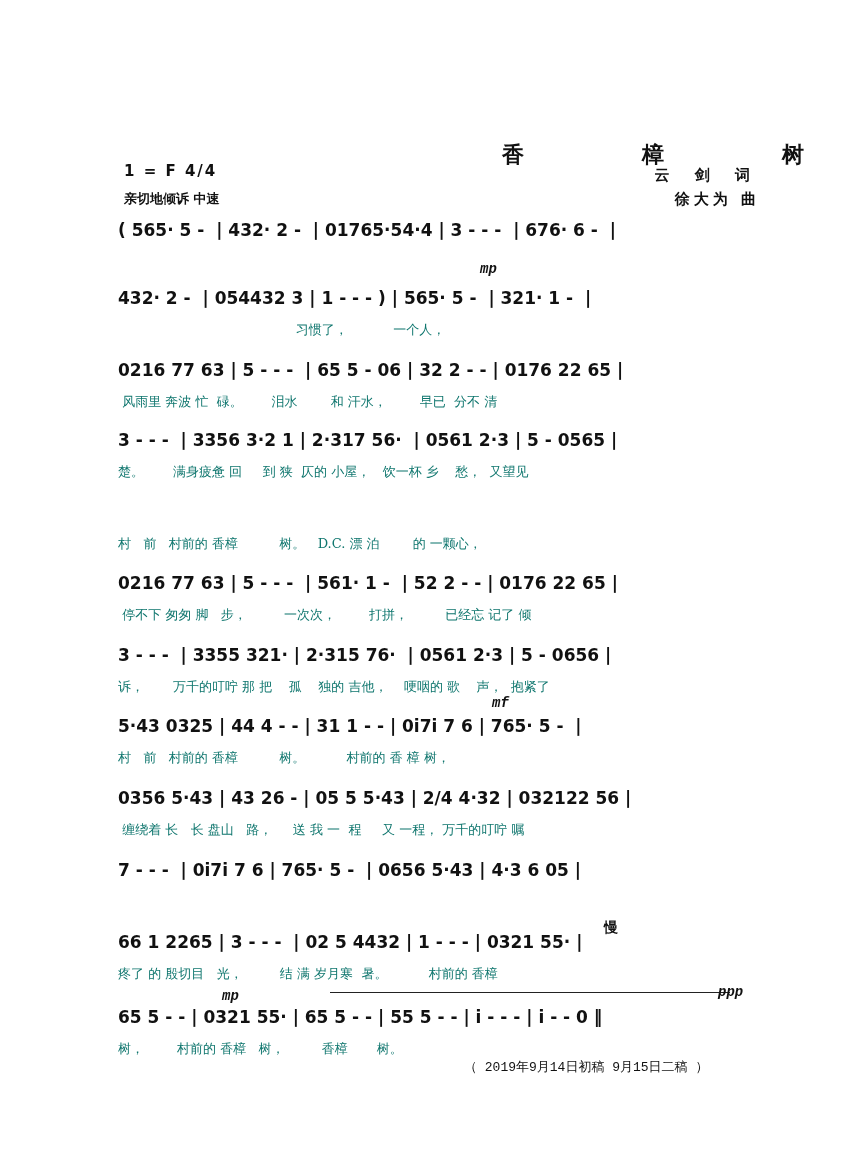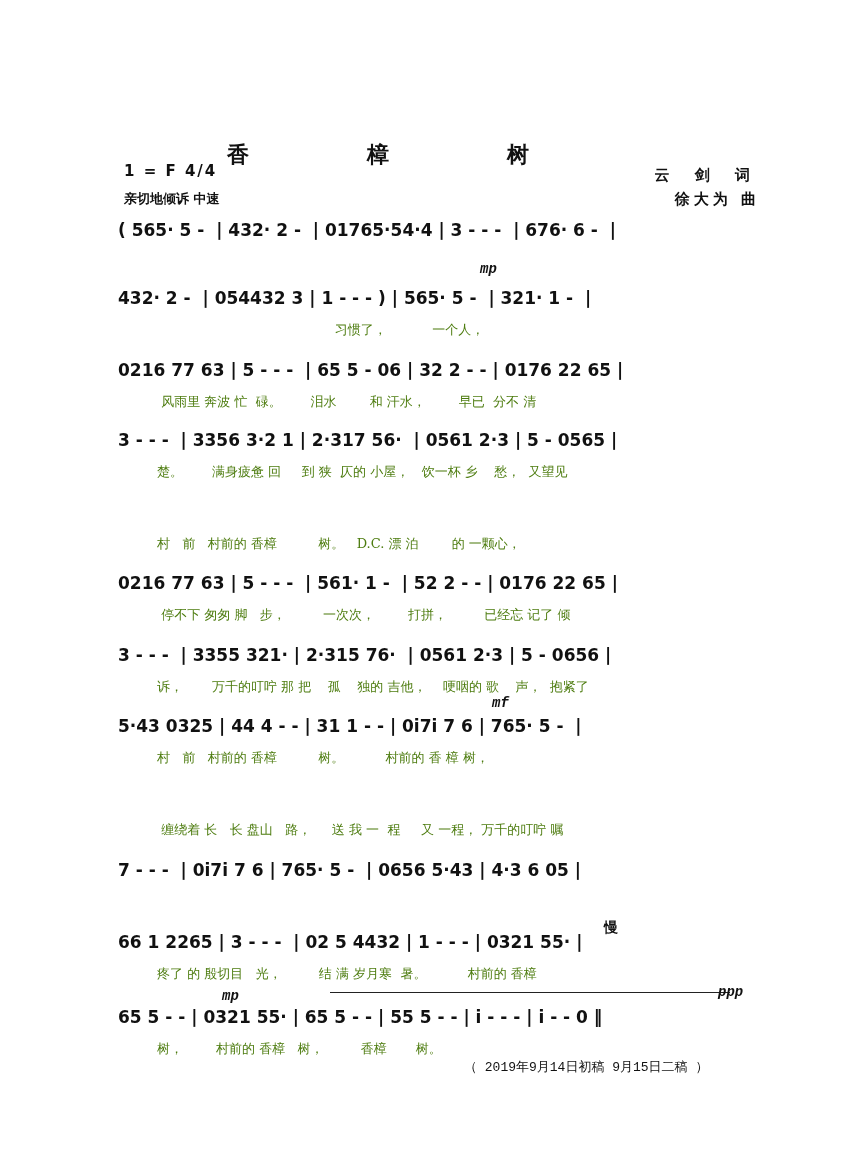--- a/index.html
+++ b/index.html
@@ -1,28 +1,28 @@
 <!DOCTYPE html>
 <html><head>
 <meta charset="utf-8">
 <style>
   html, body { margin: 0; padding: 0; background: #ffffff; }
   body { width: 868px; height: 1159px; position: relative; overflow: hidden;
          font-family: "DejaVu Sans", "Liberation Sans", sans-serif; color: #111; }
-  .title { position: absolute; top: 140px; left: 0; width: 804px; text-align: center;
-           font-family: "DejaVu Serif", "Liberation Serif", serif; font-size: 22px; letter-spacing: 48px; font-weight: bold; }
+  .title { position: absolute; top: 140px; left: 0; width: 804px; text-align: right;
+           font-family: "DejaVu Serif", "Liberation Serif", serif; font-size: 22px; letter-spacing: 48px; font-weight: bold; padding-left: 48px; }
   .key { position: absolute; top: 162px; left: 124px; font-size: 15px; font-weight: bold; letter-spacing: 2px; }
   .tempo { position: absolute; top: 190px; left: 124px; font-size: 13px; font-weight: bold; }
   .lyricist { position: absolute; top: 166px; right: 108px; font-size: 15px; font-weight: bold; letter-spacing: 10px; }
   .composer { position: absolute; top: 190px; right: 108px; font-size: 15px; font-weight: bold; letter-spacing: 4px; }
   .system { position: absolute; left: 118px; width: 660px; height: 60px; }
   .notes { position: absolute; top: 0; left: 0; height: 30px; width: 660px; white-space: pre;
            font-family: "DejaVu Sans", sans-serif; font-weight: bold; font-size: 17px; line-height: 30px; }
   .lyrics { position: absolute; top: 38px; left: 0; width: 660px; white-space: pre;
-            font-family: "DejaVu Serif", serif; font-size: 13px; line-height: 18px; color: #4d7c0f; margin-left: 39px; }
+            font-family: "DejaVu Serif", serif; font-size: 13px; line-height: 18px; color: #0f766e; }
   .dyn { position: absolute; font-family: Liberation Mono, monospace; font-style: italic; font-weight: bold; font-size: 14px; }
   .footer { position: absolute; top: 1058px; left: 464px; font-size: 13px; font-family: Liberation Mono, monospace; }
   .cresline { position: absolute; left: 330px; top: 992px; width: 400px; height: 1px; background: #222; }
 </style>
 </head>
 <body>
 
 <div class="title">香　樟　树</div>
 <div class="key">1 = F  4/4</div>
 <div class="tempo">亲切地倾诉 中速</div>
@@ -56,20 +56,21 @@
 <div class="system" style="top:640px">
   <div class="notes">3 - - -  | 3355 321· | 2·315 76·  | 0561 2·3 | 5 - 0656 |</div>
   <div class="lyrics">诉，       万千的叮咛 那 把    孤    独的 吉他，    哽咽的 歌    声，  抱紧了</div>
 </div>
 <div class="system" style="top:711px">
   <span class="dyn" style="left:374px;top:-16px">mf</span>
   <div class="notes">5·43 0325 | 44 4 - - | 31 1 - - | 0i7i 7 6 | 765· 5 -  |</div>
   <div class="lyrics">村   前   村前的 香樟          树。          村前的 香 樟 树，</div>
 </div>
 <div class="system" style="top:783px">
+  <div class="notes">0356 5·43 | 43 26 - | 05 5 5·43 | 2/4 4·32 | 032122 56 |</div>
   <div class="lyrics"> 缠绕着 长   长 盘山   路，     送 我 一  程     又 一程， 万千的叮咛 嘱</div>
 </div>
 <div class="system" style="top:855px">
   <div class="notes">7 - - -  | 0i7i 7 6 | 765· 5 -  | 0656 5·43 | 4·3 6 05 |</div>
 </div>
 <div class="system" style="top:927px">
   <span class="dyn" style="left:486px;top:-8px;font-style:normal">慢</span>
   <div class="notes">66 1 2265 | 3 - - -  | 02 5 4432 | 1 - - - | 0321 55· |</div>
   <div class="lyrics">疼了 的 殷切目   光，         结 满 岁月寒  暑。          村前的 香樟</div>
 </div>

